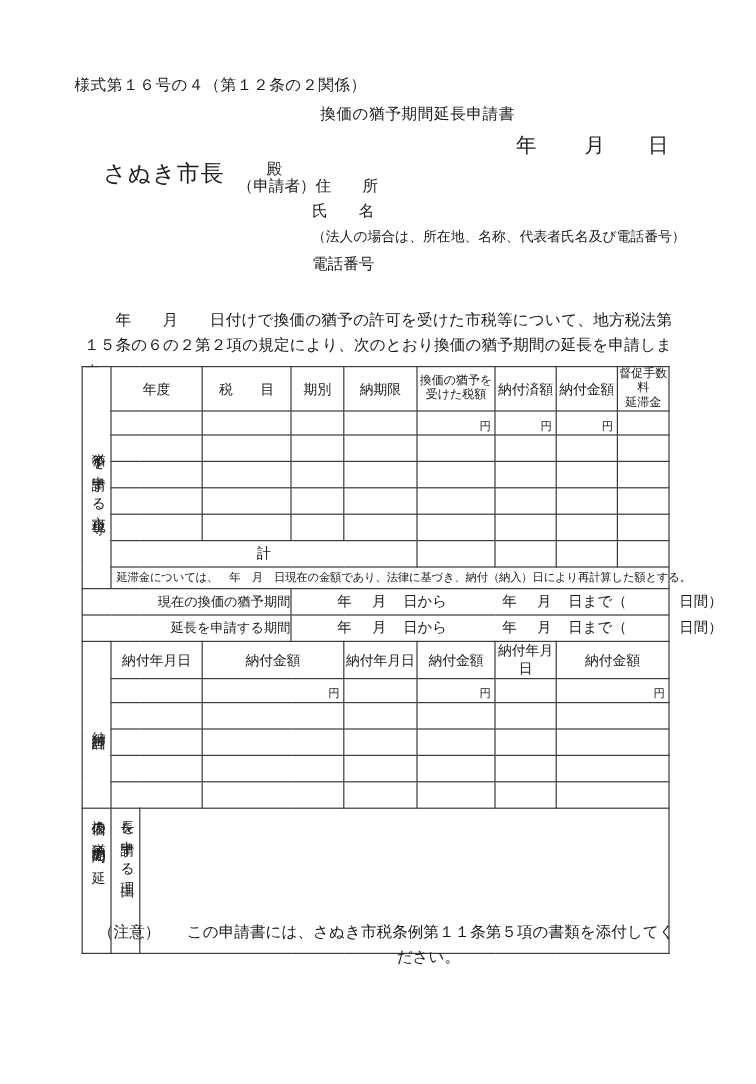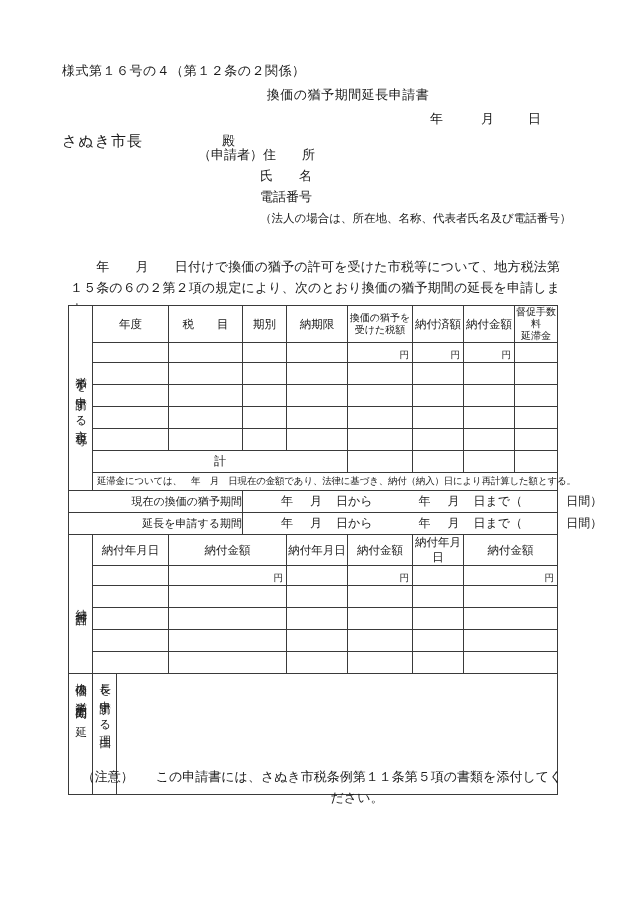--- a/index.html
+++ b/index.html
@@ -38,32 +38,32 @@
     width: 630px;
     text-align: center;
     font-size: 13px;
     letter-spacing: 0.5px;
     padding-left: 33px;
   }
   .date-line {
     position: absolute;
     left: 430px;
     top: 110px;
-    font-size: 13px;
+    font-size: 17px;
     letter-spacing: 0.5px;
   }
   .date-line span { display: inline-block; }
   .gap-m { width: 30px; }
   .gap-s { width: 26px; }
 
   .addressee {
     position: absolute;
-    left: 62px;
+    left: 86px;
     top: 132px;
-    font-size: 15px;
+    font-size: 19px;
     letter-spacing: 1px;
   }
   .addressee-dono {
     position: absolute;
     left: 222px;
     top: 132px;
     font-size: 13px;
   }
 
   .applicant-block {
@@ -199,24 +199,24 @@
   <div class="addressee-dono">殿</div>
 
   <div class="applicant-block">
     <div class="applicant-row">
       <span class="appl-label-lead">（申請者）</span><span class="field-name">住　　所</span>
     </div>
     <div class="applicant-row">
       <span class="appl-indent"></span><span class="field-name">氏　　名</span>
     </div>
     <div class="applicant-row">
-      <span class="appl-indent"></span><span class="field-name">電話番号</span>
+      <span class="appl-indent"></span><span class="corp-note">（法人の場合は、所在地、名称、代表者氏名及び電話番号）</span>
     </div>
     <div class="applicant-row">
-      <span class="appl-indent"></span><span class="corp-note">（法人の場合は、所在地、名称、代表者氏名及び電話番号）</span>
+      <span class="appl-indent"></span><span class="field-name">電話番号</span>
     </div>
   </div>
 
   <div class="body-para">
     <span class="indent"></span><span>年</span><span class="blank-s"></span><span>月</span><span class="blank-s"></span><span>日付けで換価の猶予の許可を受けた市税等について、地方税法第１</span><span>５条の６の２第２項の規定により、次のとおり換価の猶予期間の延長を申請します。</span>
   </div>
 
   <div class="tbl-wrap">
     <table>
       <colgroup>

